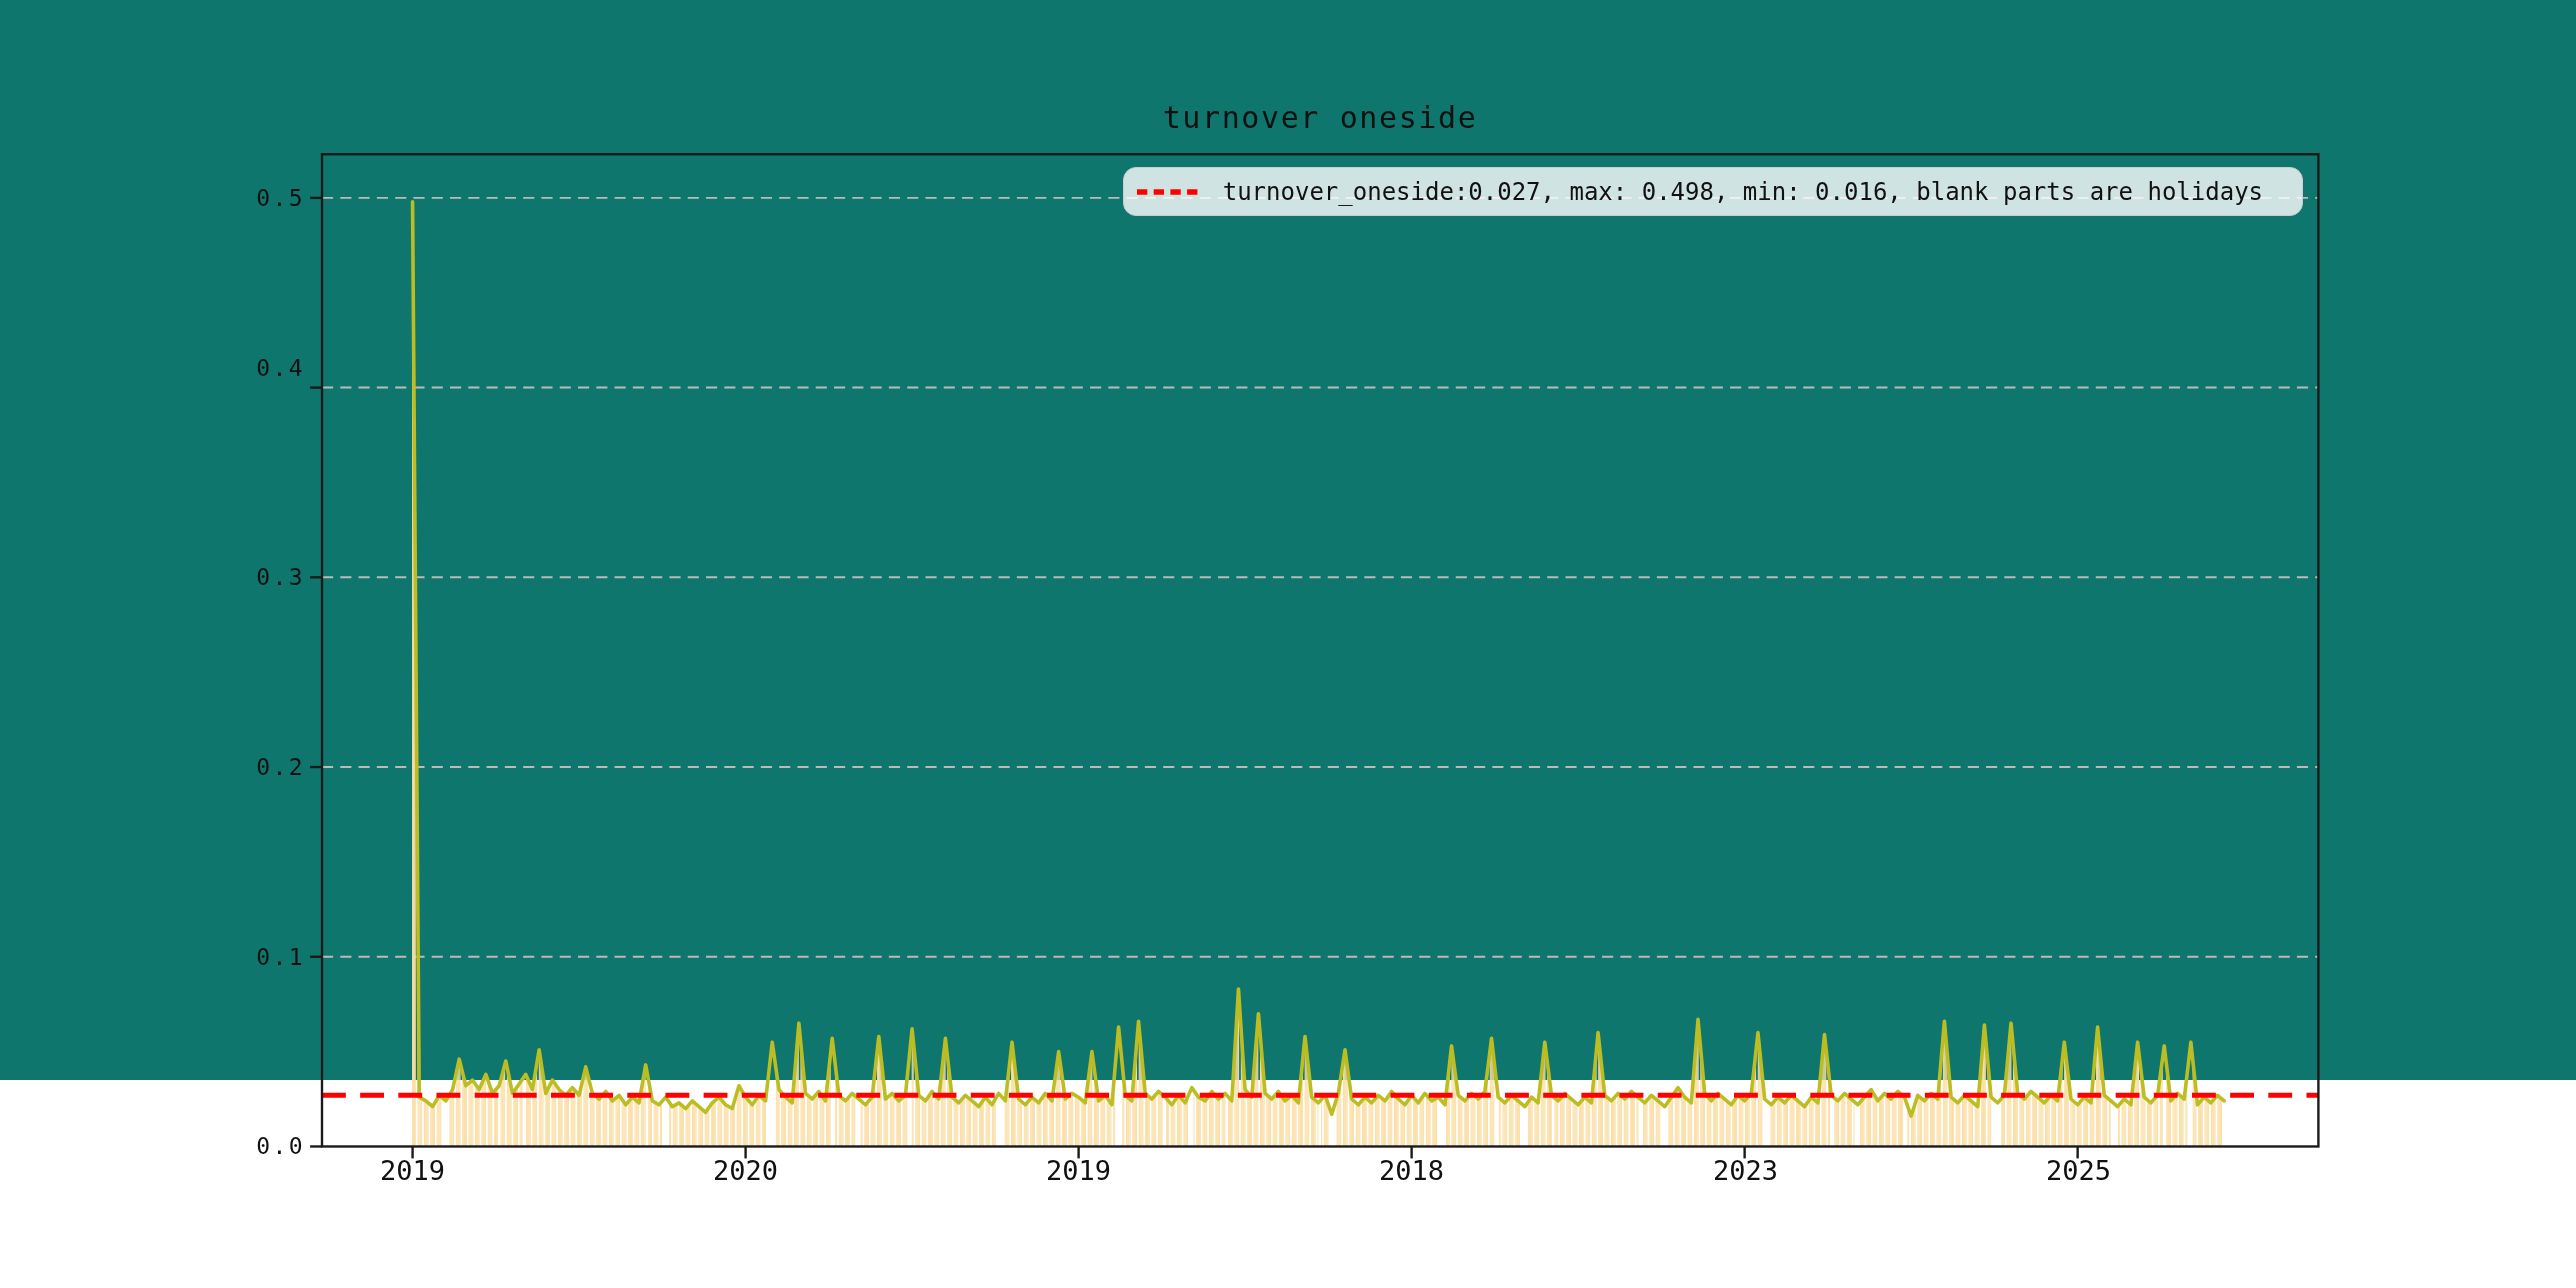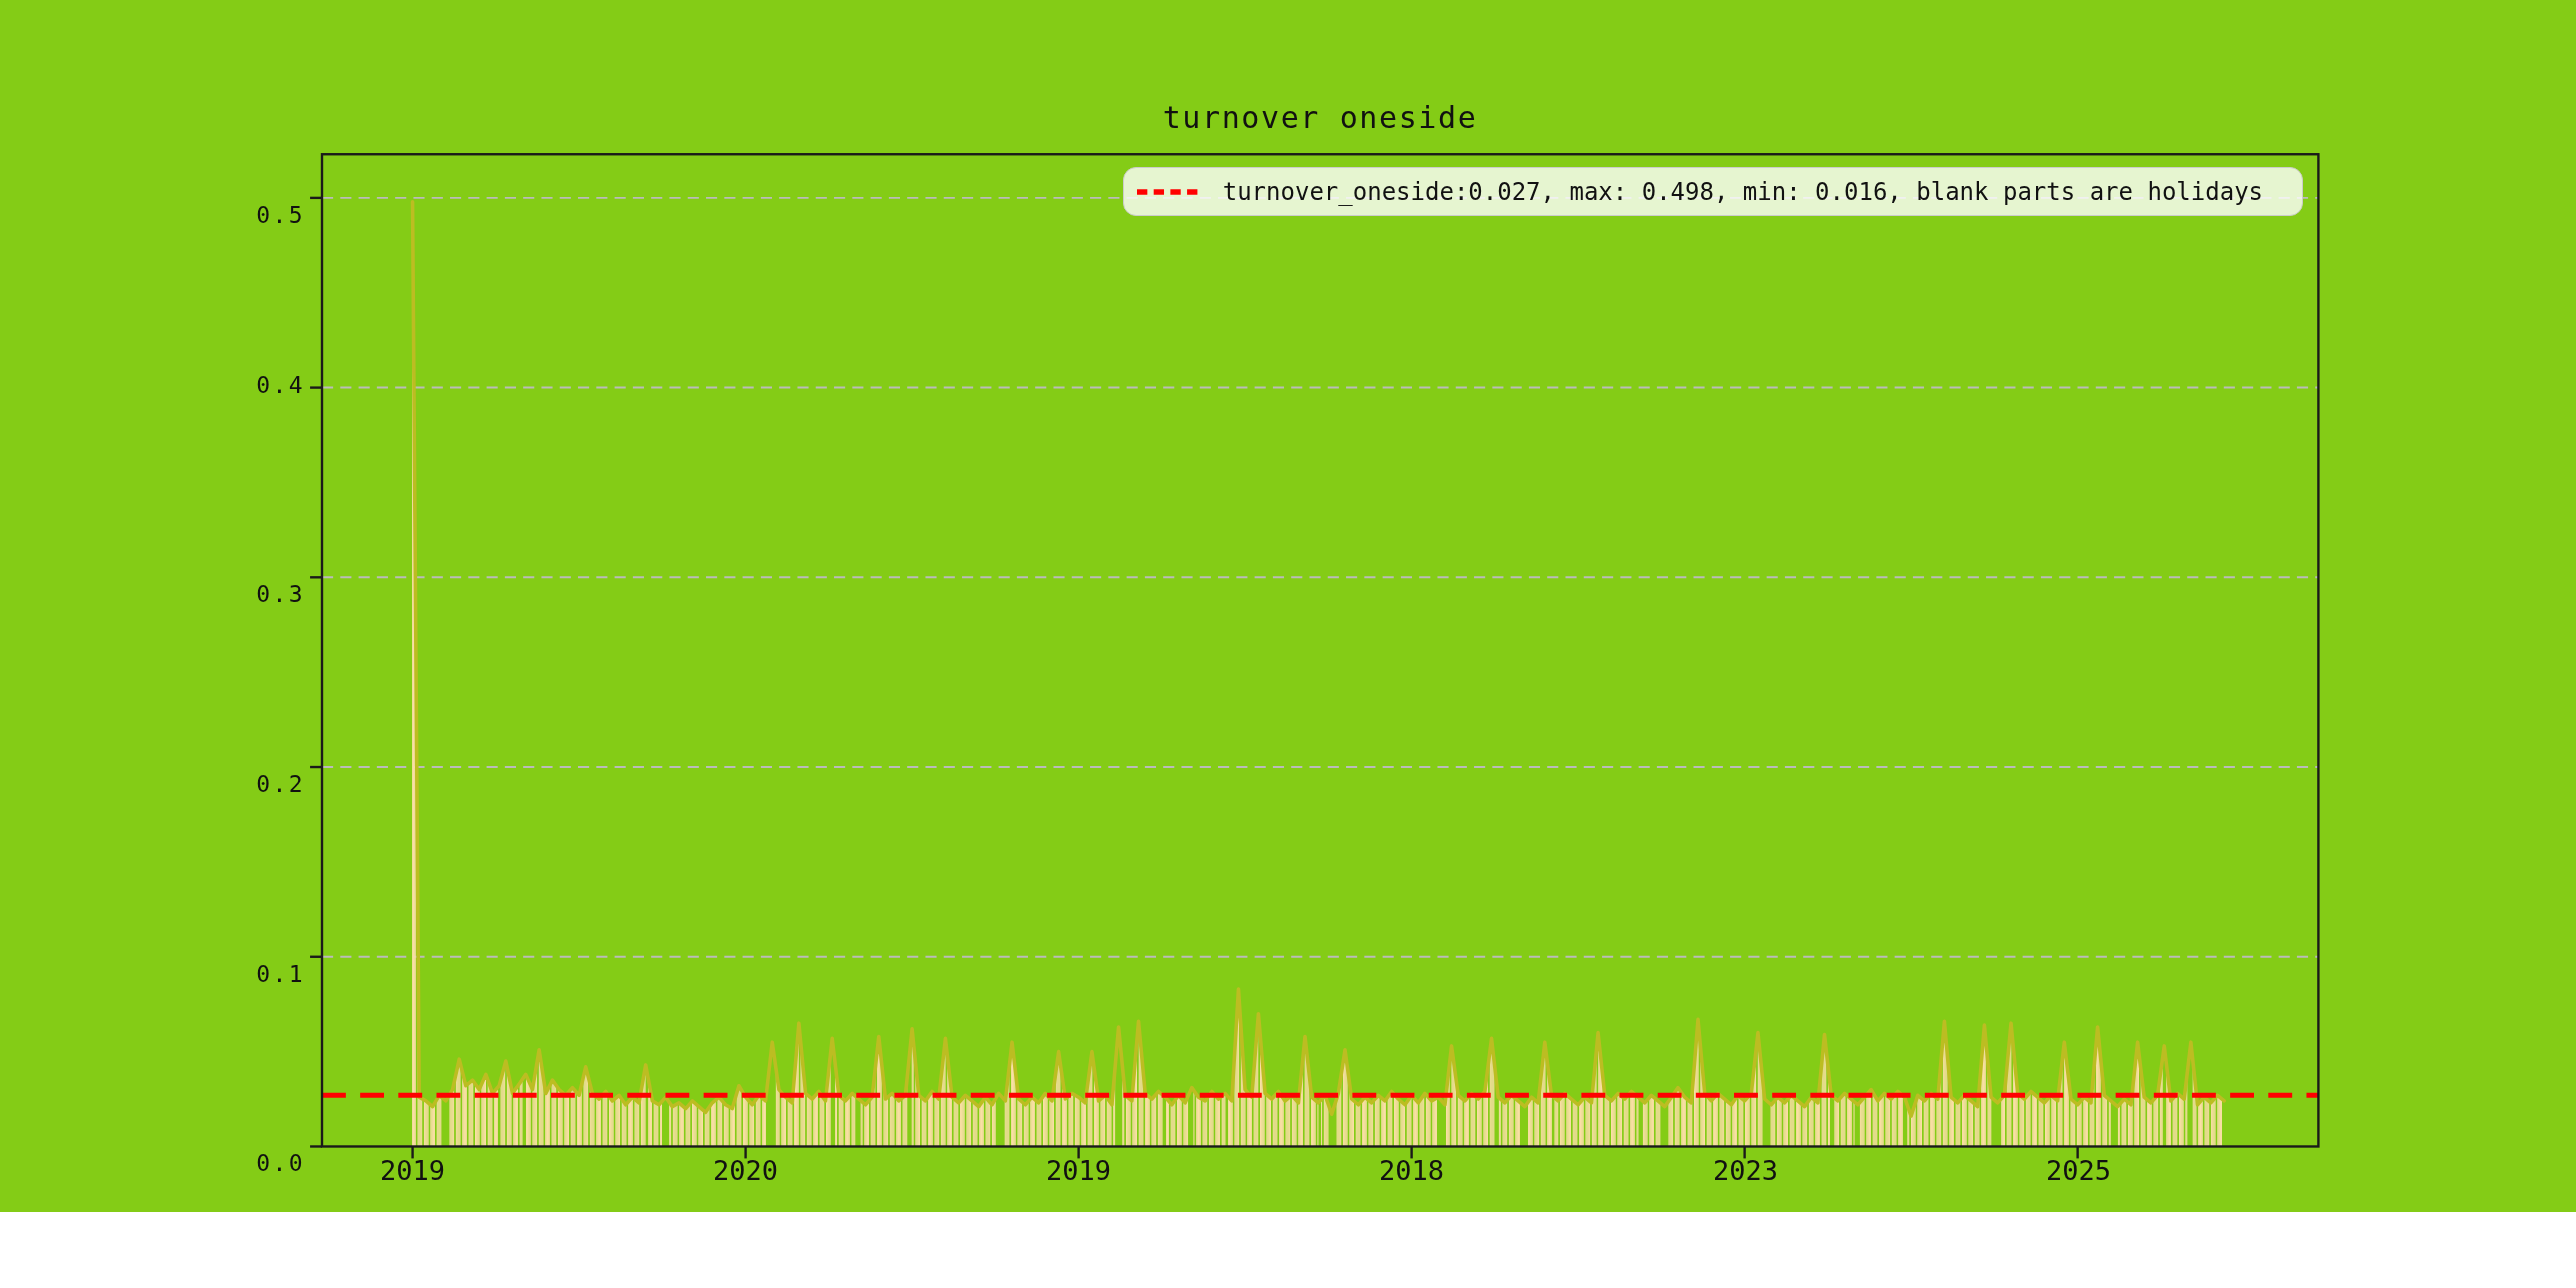--- a/index.html
+++ b/index.html
@@ -4,40 +4,39 @@
 <style>
   html, body {
     margin: 0; padding: 0;
     background: #ffffff;
     width: 2576px; height: 1288px;
     overflow: hidden;
     font-family: "DejaVu Sans Mono", "Liberation Mono", monospace;
   }
   .figure {
     position: relative;
-    width: 2576px; height: 1212px;
-    background: #84cc16;
+    width: 2576px; height: 1080px;
+    background: #0f766e;
   }
   #plot-svg { position: absolute; left: 0; top: 0; }
   .chart-title {
     position: absolute;
     left: 322px; top: 99px; width: 1996px; height: 37px;
     text-align: center;
     font-size: 30px; color: #111111;
     letter-spacing: 1.6px;
     line-height: 37px;
   }
   .ytick-label {
     position: absolute;
     left: 227px; width: 78px; height: 33px;
     text-align: right;
     font-size: 23px; color: #111111;
     letter-spacing: 2.4px;
     line-height: 33px;
-    margin-top: 17px;
   }
   .xtick-label {
     position: absolute;
     width: 143px; height: 33px; top: 1154px;
     text-align: center;
     font-size: 27px; color: #111111;
     line-height: 33px;
   }
   .legend {
     position: absolute;

